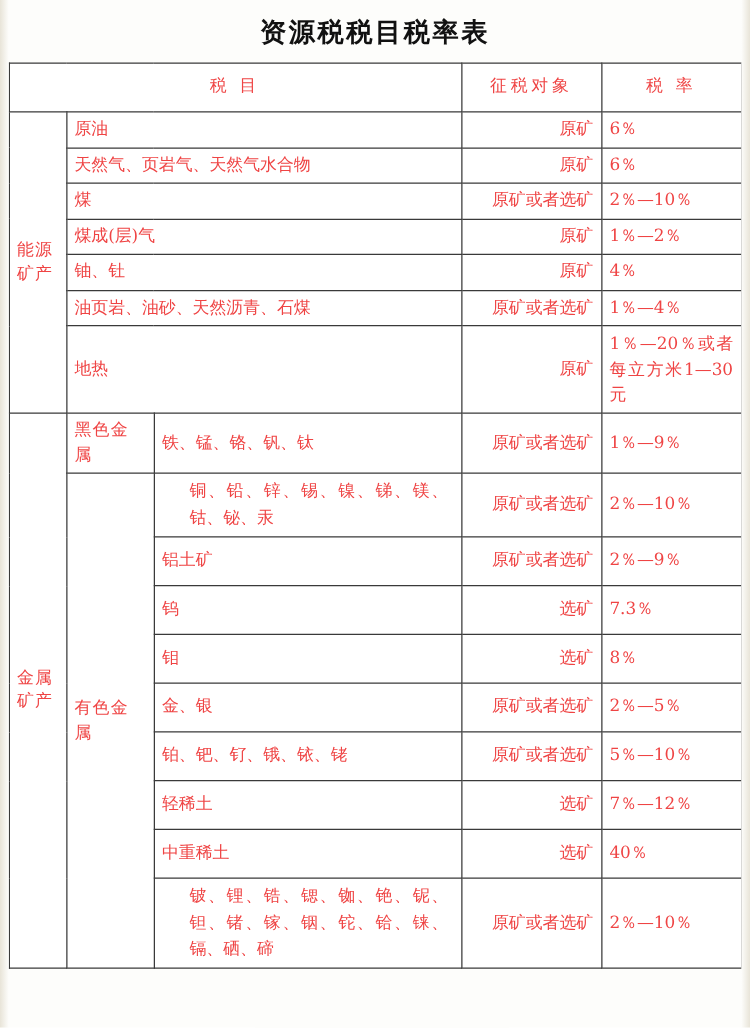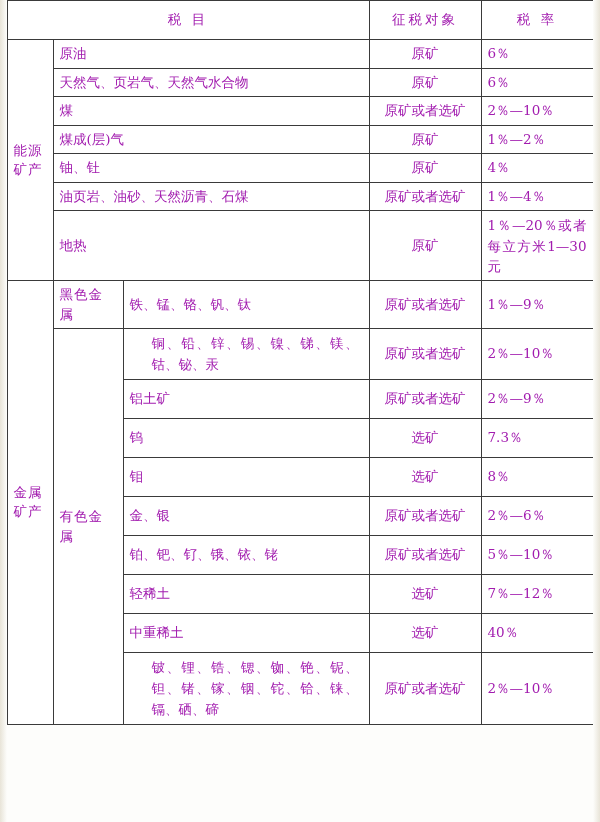--- a/index.html
+++ b/index.html
@@ -39,21 +39,21 @@
     background: #fff;
   }
   table.tax-table td,
   table.tax-table th {
     border: 1px solid #3a3a3a;
     font-size: 13.5px;
     font-family: "DejaVu Serif", serif;
     padding: 4px 6px;
     vertical-align: middle;
     line-height: 1.45;
-    color: #a21caf;
+    color: #ef4444;
     font-weight: normal;
   }
   .hdr td {
     text-align: center;
     font-size: 15px;
     letter-spacing: 3px;
     height: 30px;
     padding: 5px 4px;
   }
   .cat-cell {
@@ -66,21 +66,21 @@
     text-align: left;
     width: 70px;
     letter-spacing: 1px;
     padding-left: 8px;
   }
   .item-cell {
     text-align: left;
     padding-left: 8px;
   }
   .obj-cell {
-    text-align: center;
+    text-align: right;
     width: 110px;
     padding-left: 7px;
     margin-top: 36px;
   }
   .rate-cell {
     text-align: left;
     width: 112px;
     padding-left: 7px;
   }
   .rate-cell.multi {
@@ -106,20 +106,21 @@
   }
   .edge-right { right: 0; background: linear-gradient(to left, #e8e4d8, #fdfdfb); }
 </style>
 </head>
 <body>
 
 <div class="page">
   <div class="edge-left"></div>
   <div class="edge-right"></div>
 
+  <div class="doc-title">资源税税目税率表</div>
 
   <table class="tax-table">
     <colgroup>
       <col style="width:46px">
       <col style="width:70px">
       <col style="width:246px">
       <col style="width:112px">
       <col style="width:112px">
     </colgroup>
     <tbody>
@@ -197,21 +198,21 @@
         <td class="rate-cell">7.3％</td>
       </tr>
       <tr class="row-tall">
         <td class="item-cell">钼</td>
         <td class="obj-cell">选矿</td>
         <td class="rate-cell">8％</td>
       </tr>
       <tr class="row-tall">
         <td class="item-cell">金、银</td>
         <td class="obj-cell">原矿或者选矿</td>
-        <td class="rate-cell">2％—6％</td>
+        <td class="rate-cell">2％—5％</td>
       </tr>
       <tr class="row-tall">
         <td class="item-cell">铂、钯、钌、锇、铱、铑</td>
         <td class="obj-cell">原矿或者选矿</td>
         <td class="rate-cell">5％—10％</td>
       </tr>
       <tr class="row-tall">
         <td class="item-cell">轻稀土</td>
         <td class="obj-cell">选矿</td>
         <td class="rate-cell">7％—12％</td>

